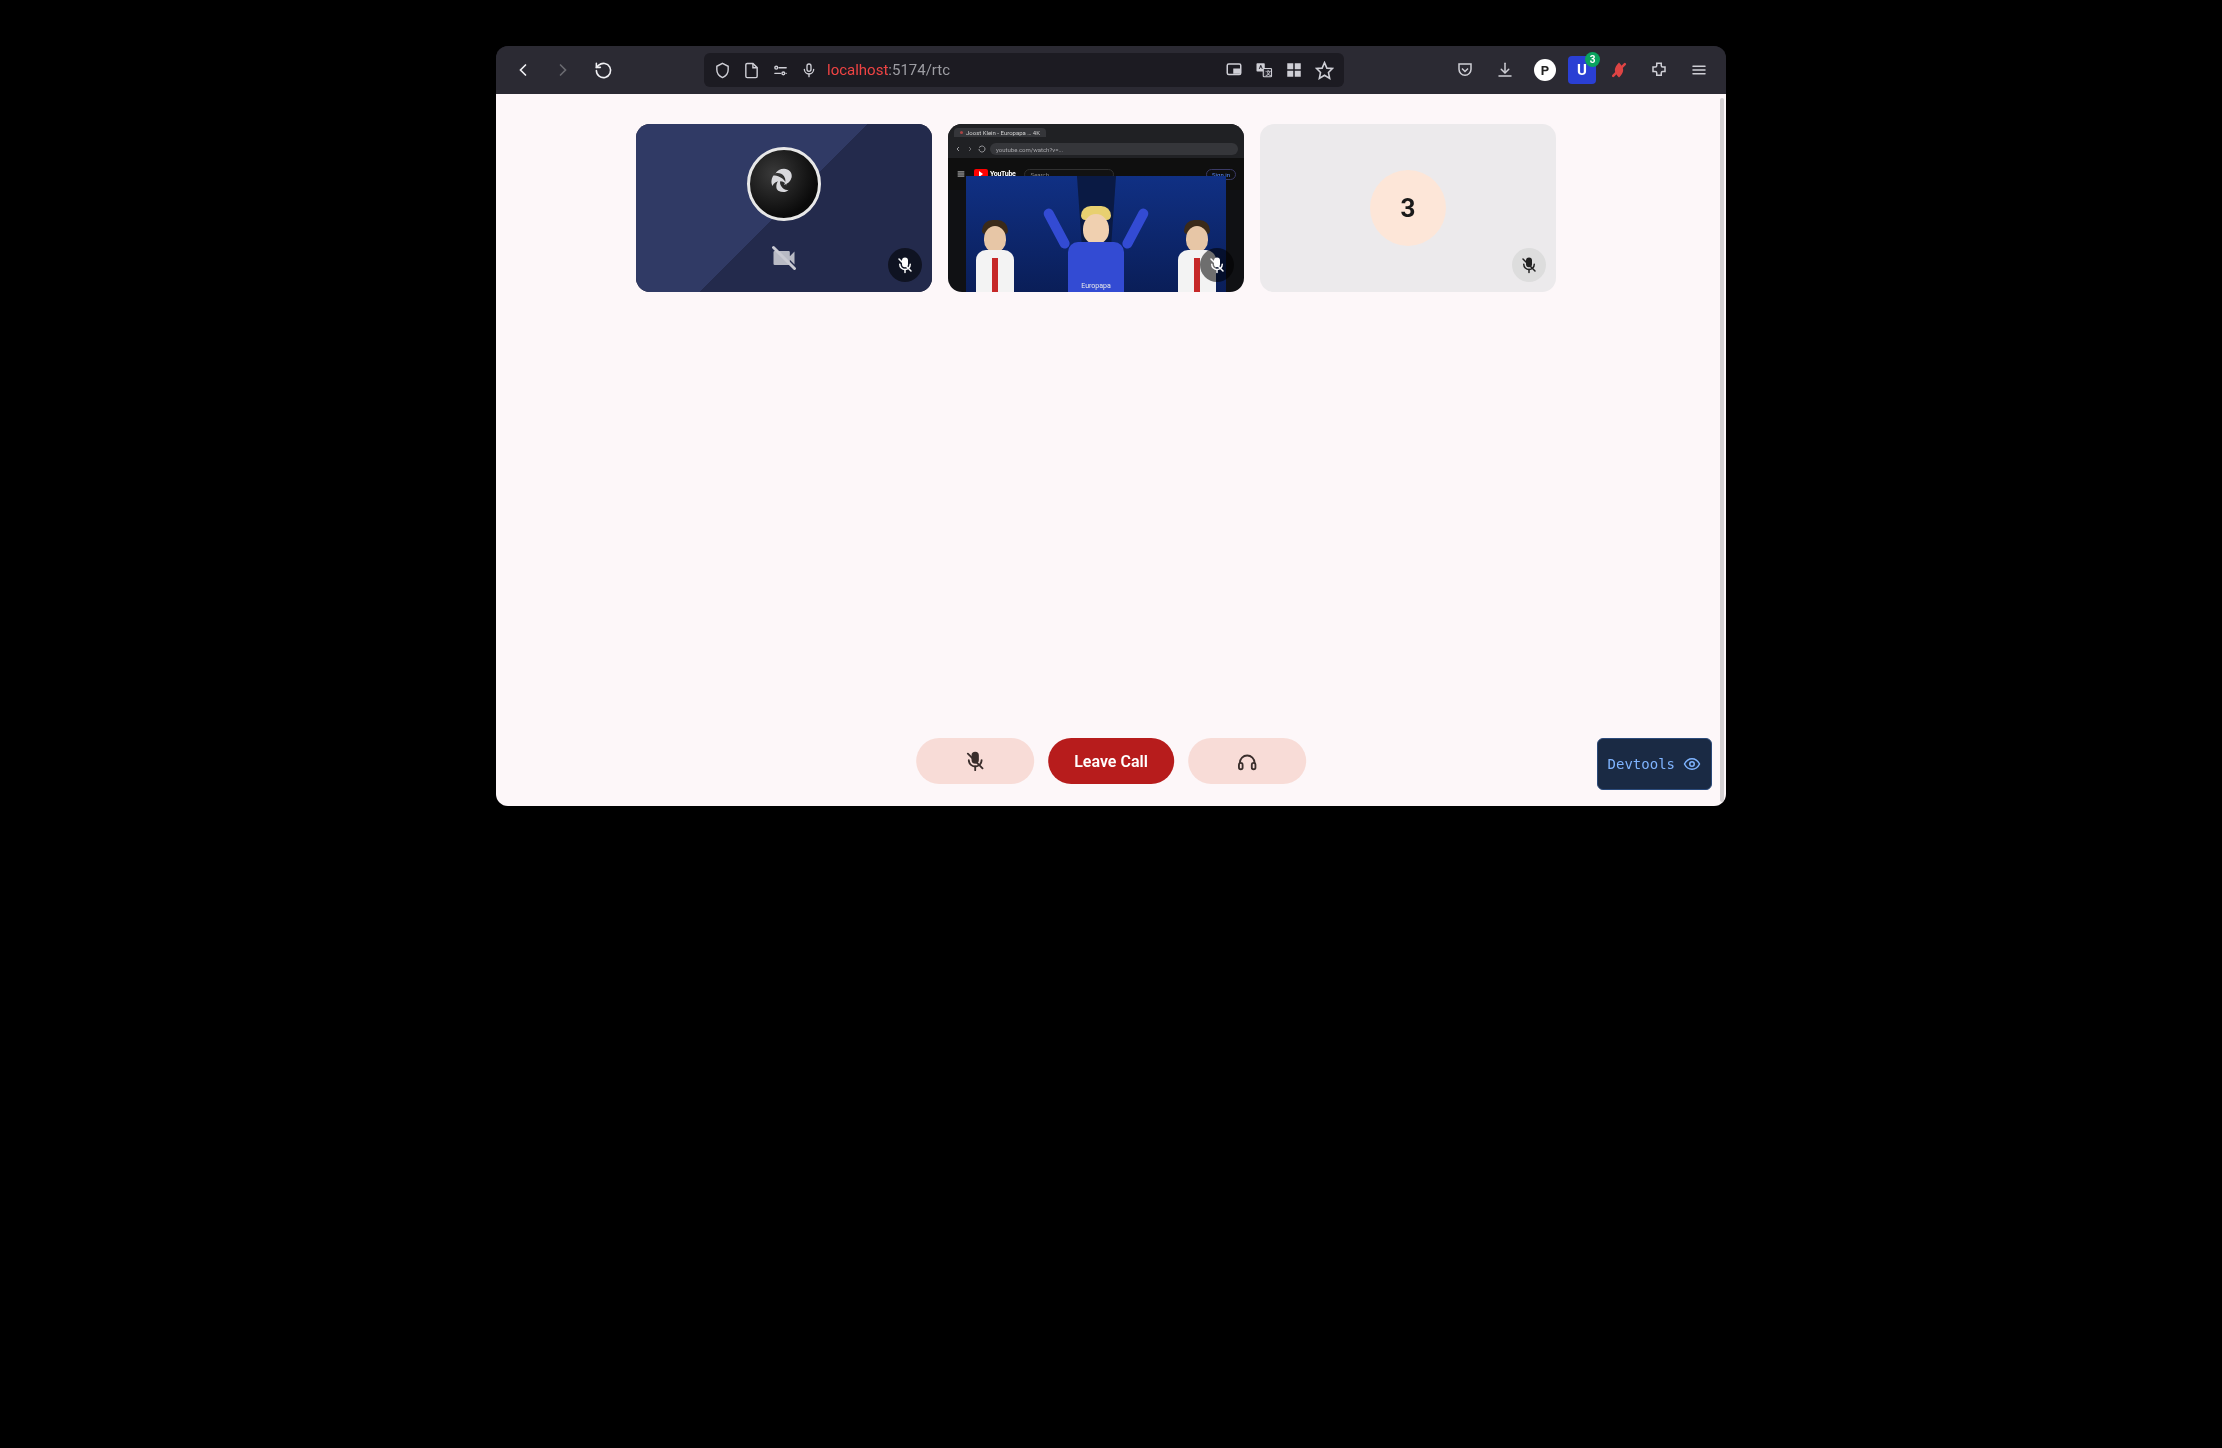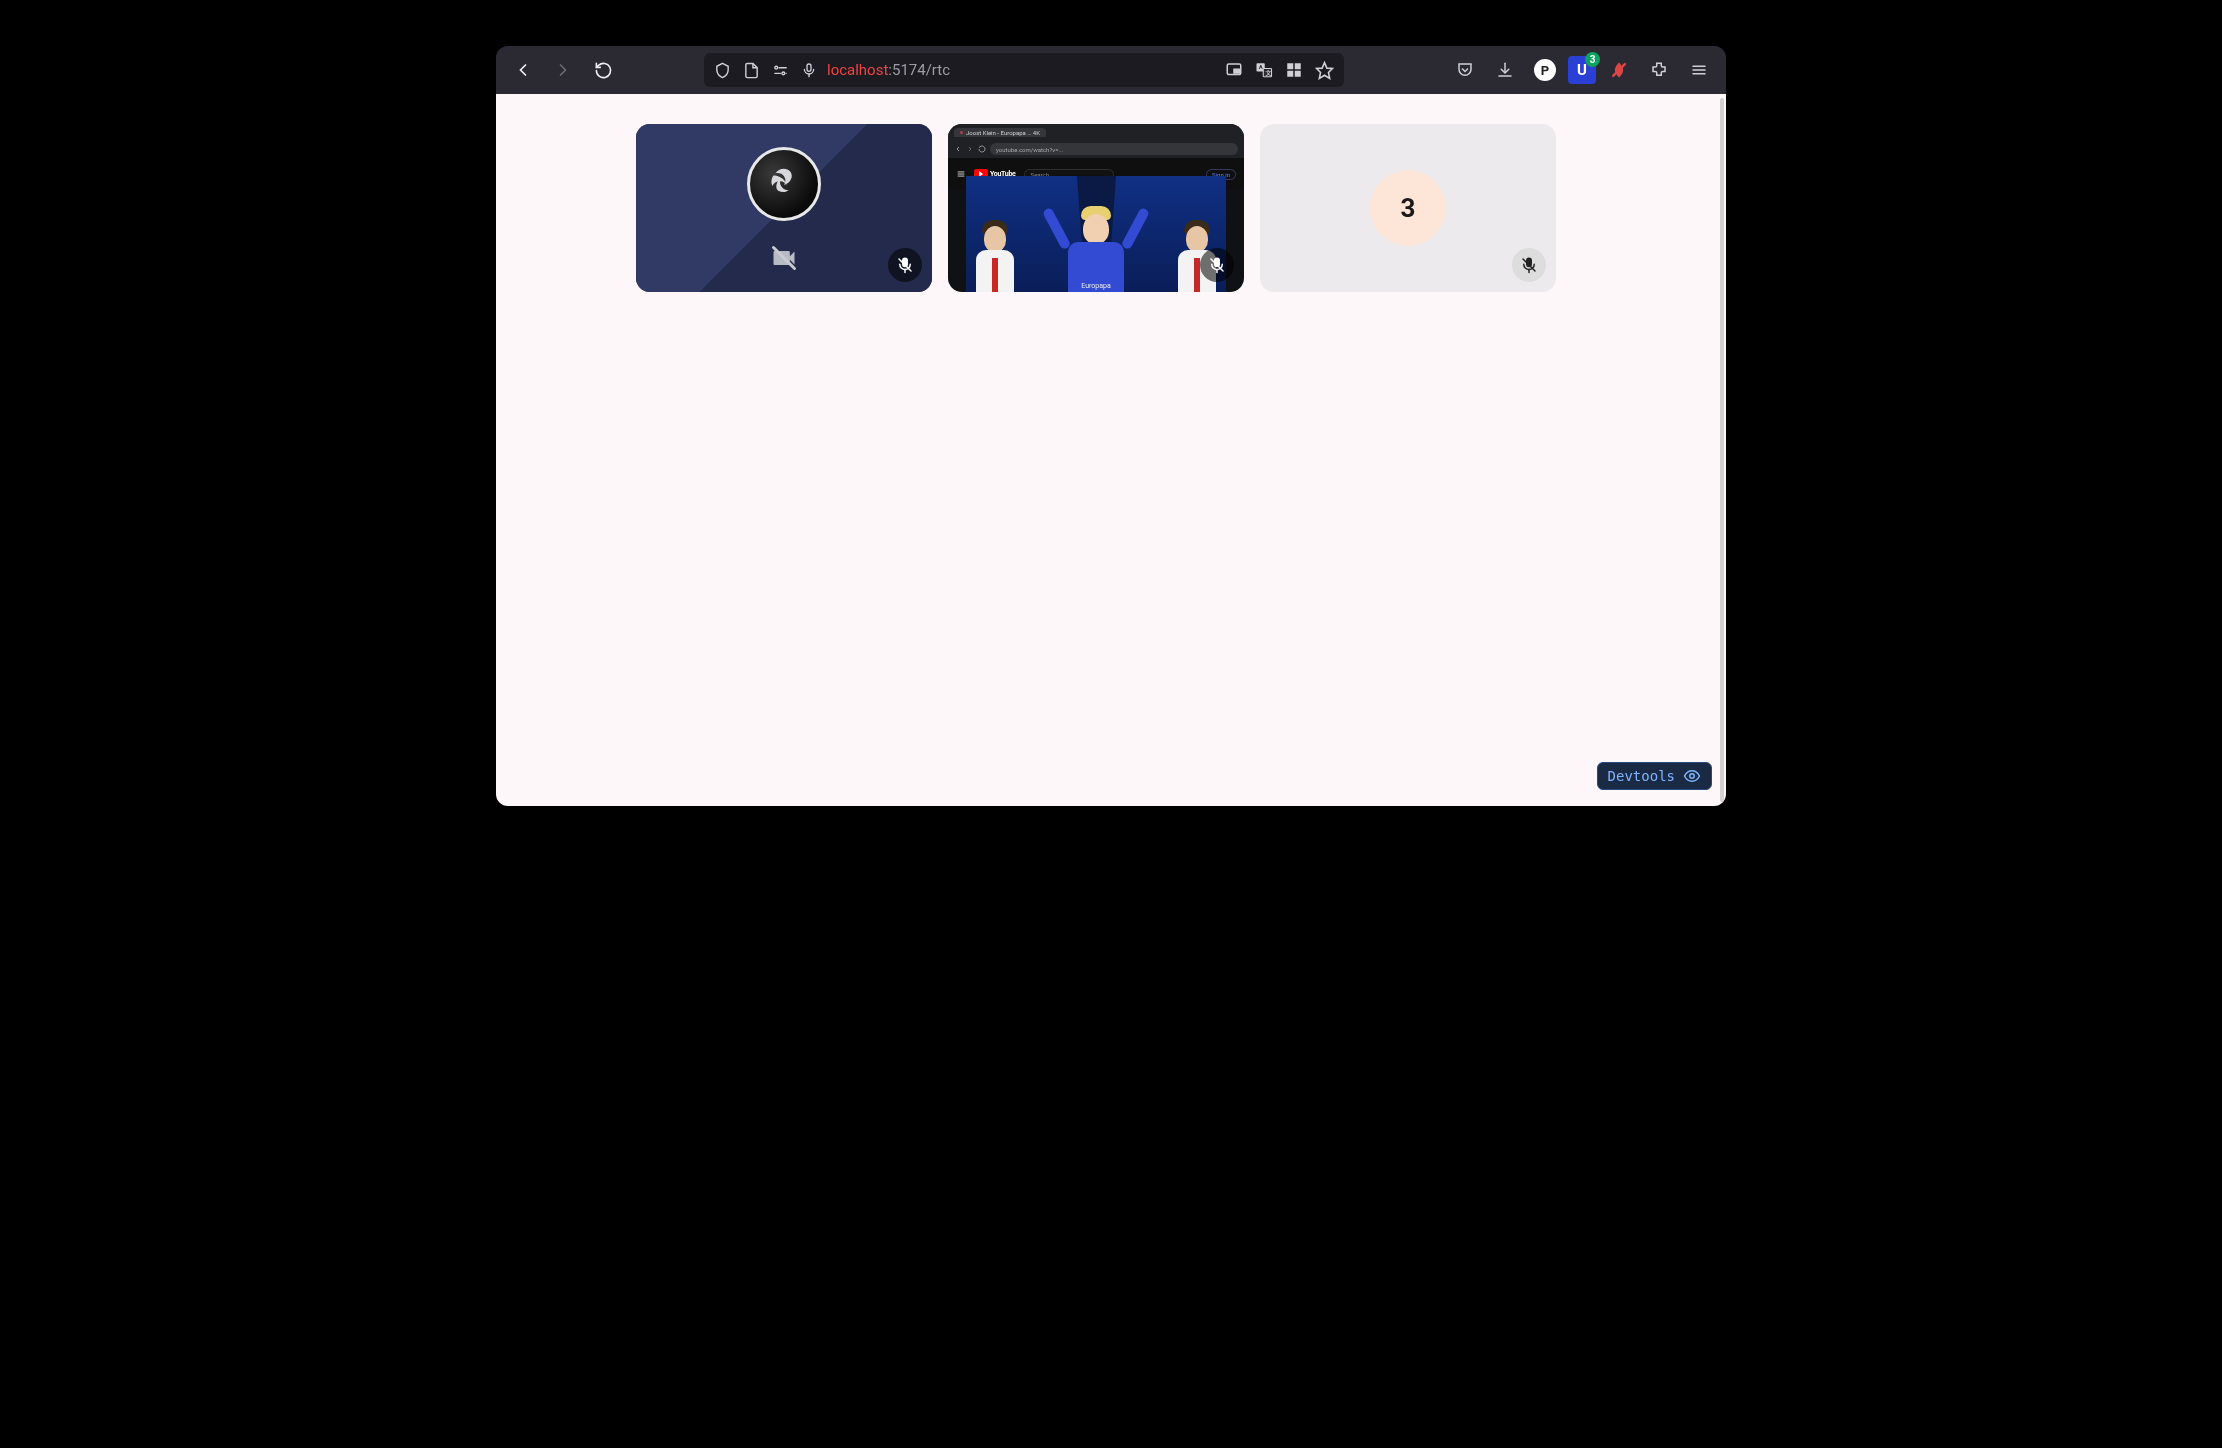--- a/index.html
+++ b/index.html
@@ -208,21 +208,21 @@
     cursor:pointer;
   }
   .pill-soft { background:#f8dcd7; color:#3a2e2c; width:118px; padding:0;}
   .pill-danger { background:#b71c1c; color:#fff; }
 
   
   .devtools-badge {
     position:absolute; right:14px; bottom:16px;
     background:#1a2a44; color:#7fb4ff;
     border:1px solid #2b4a7a; border-radius:6px;
-    padding:4px 10px; font-family: ui-monospace, Menlo, monospace;
+    padding:16px 10px; font-family: ui-monospace, Menlo, monospace;
     font-size:14px; display:flex; align-items:center; gap:8px;
   }
 
   svg { display:block; }
 </style>
 </head>
 <body>
 
 <div class="window">
 
@@ -463,20 +463,40 @@
               <rect x="9" y="3" width="6" height="11" rx="3" fill="#222"></rect>
               <path d="M5 11a7 7 0 0 0 14 0"></path>
               <line x1="12" y1="18" x2="12" y2="22"></line>
               <line x1="4" y1="4" x2="20" y2="20"></line>
             </svg>
         </div>
       </div>
 
     </div>
 
+    <div class="controls">
+      <div class="pill pill-soft">
+        <svg width="22" height="22" viewBox="0 0 24 24" fill="none" stroke="#3a2e2c" stroke-width="2" stroke-linecap="round">
+            <rect x="9" y="3" width="6" height="11" rx="3" fill="#3a2e2c"></rect>
+            <path d="M5 11a7 7 0 0 0 14 0"></path>
+            <line x1="12" y1="18" x2="12" y2="22"></line>
+            <line x1="4" y1="4" x2="20" y2="20"></line>
+          </svg>
+      </div>
+      <div class="pill pill-danger">
+        <span>Leave Call</span>
+      </div>
+      <div class="pill pill-soft">
+        <svg width="22" height="22" viewBox="0 0 24 24" fill="none" stroke="#3a2e2c" stroke-width="2" stroke-linecap="round">
+            <path d="M4 14a8 8 0 0 1 16 0"></path>
+            <rect x="3" y="14" width="4" height="7" rx="2"></rect>
+            <rect x="17" y="14" width="4" height="7" rx="2"></rect>
+          </svg>
+      </div>
+    </div>
 
     <div class="devtools-badge">
       <span>Devtools</span>
       <span>
         <svg width="18" height="18" viewBox="0 0 24 24" fill="none" stroke="#7fb4ff" stroke-width="2">
             <path d="M2 12s3.5-7 10-7 10 7 10 7-3.5 7-10 7S2 12 2 12z"></path>
             <circle cx="12" cy="12" r="3"></circle>
           </svg>
       </span>
     </div>

